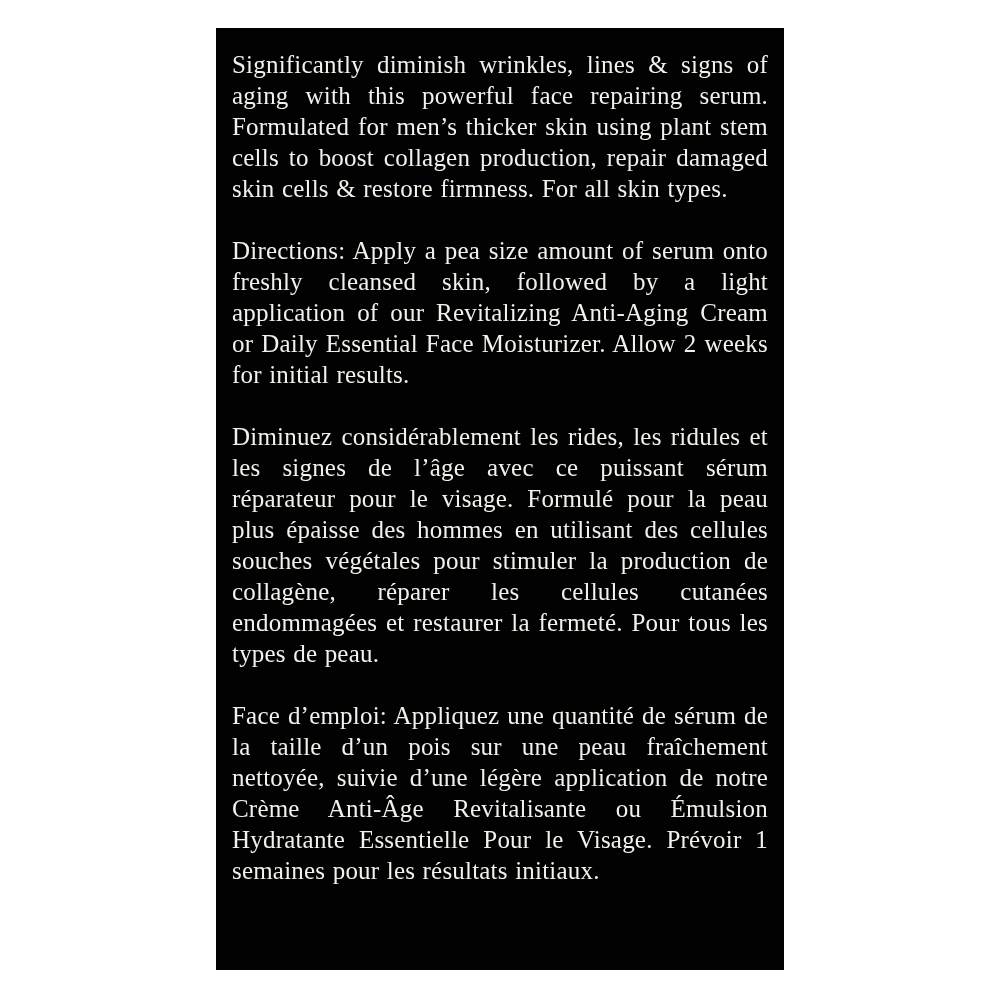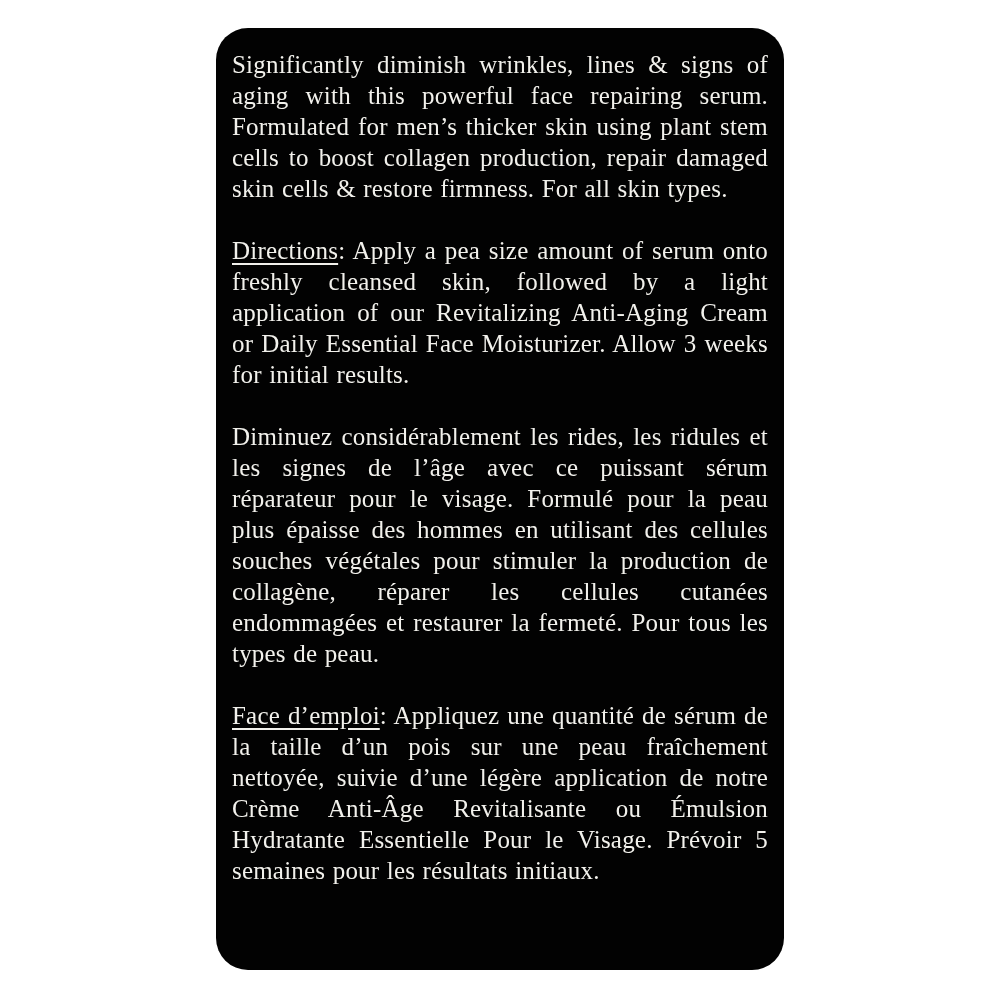--- a/index.html
+++ b/index.html
@@ -22,46 +22,44 @@
   }
   .panel {
     position: absolute;
     left: 216px;
     top: 28px;
     width: 568px;
     height: 942px;
     background: var(--panel);
     padding: 21px 16px 16px 16px;
     overflow: hidden;
-    border-radius: 32px;
   }
   .para {
     color: var(--text);
     font-size: 25px;
     line-height: 31px;
     letter-spacing: 0.2px;
     word-spacing: 1px;
     text-align: justify;
     margin-bottom: 31px;
   }
   .para:last-child { margin-bottom: 0; }
   .heading {
-    text-decoration: underline;
     text-decoration-thickness: 2px;
     text-underline-offset: 4px;
   }
 </style>
 </head>
 <body>
 
 <div class="page">
   <div class="panel">
 
     <p class="para">Significantly diminish wrinkles, lines &amp; signs of aging with this powerful face repairing serum. Formulated for men’s thicker skin using plant stem cells to boost collagen production, repair damaged skin cells &amp; restore firmness. For all skin types.</p>
 
-    <p class="para"><span class="heading">Directions</span><span>: Apply a pea size amount of serum onto freshly cleansed skin, followed by a light application of our Revitalizing Anti-Aging Cream or Daily Essential Face Moisturizer. Allow 3 weeks for initial results.</span></p>
+    <p class="para"><span class="heading">Directions</span><span>: Apply a pea size amount of serum onto freshly cleansed skin, followed by a light application of our Revitalizing Anti-Aging Cream or Daily Essential Face Moisturizer. Allow 2 weeks for initial results.</span></p>
 
     <p class="para">Diminuez considérablement les rides, les ridules et les signes de l’âge avec ce puissant sérum réparateur pour le visage. Formulé pour la peau plus épaisse des hommes en utilisant des cellules souches végétales pour stimuler la production de collagène, réparer les cellules cutanées endommagées et restaurer la fermeté. Pour tous les types de peau.</p>
 
-    <p class="para"><span class="heading">Face d’emploi</span><span>: Appliquez une quantité de sérum de la taille d’un pois sur une peau fraîchement nettoyée, suivie d’une légère application de notre Crème Anti-Âge Revitalisante ou Émulsion Hydratante Essentielle Pour le Visage. Prévoir 5 semaines pour les résultats initiaux.</span></p>
+    <p class="para"><span class="heading">Face d’emploi</span><span>: Appliquez une quantité de sérum de la taille d’un pois sur une peau fraîchement nettoyée, suivie d’une légère application de notre Crème Anti-Âge Revitalisante ou Émulsion Hydratante Essentielle Pour le Visage. Prévoir 1 semaines pour les résultats initiaux.</span></p>
 
   </div>
 </div>
 
 </body></html>

